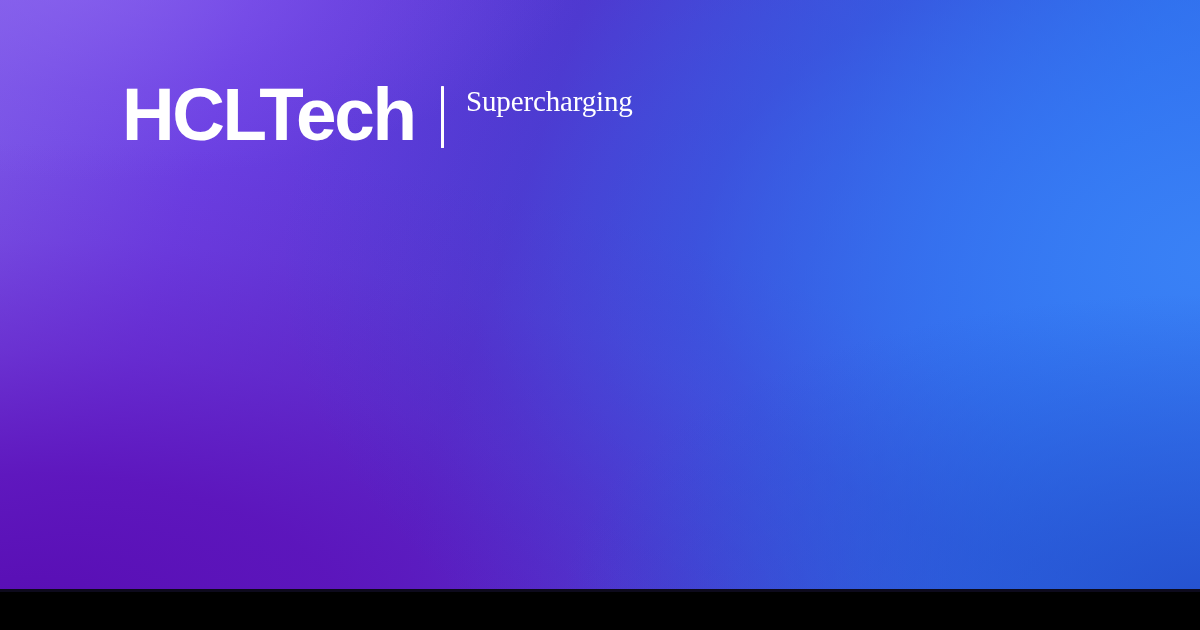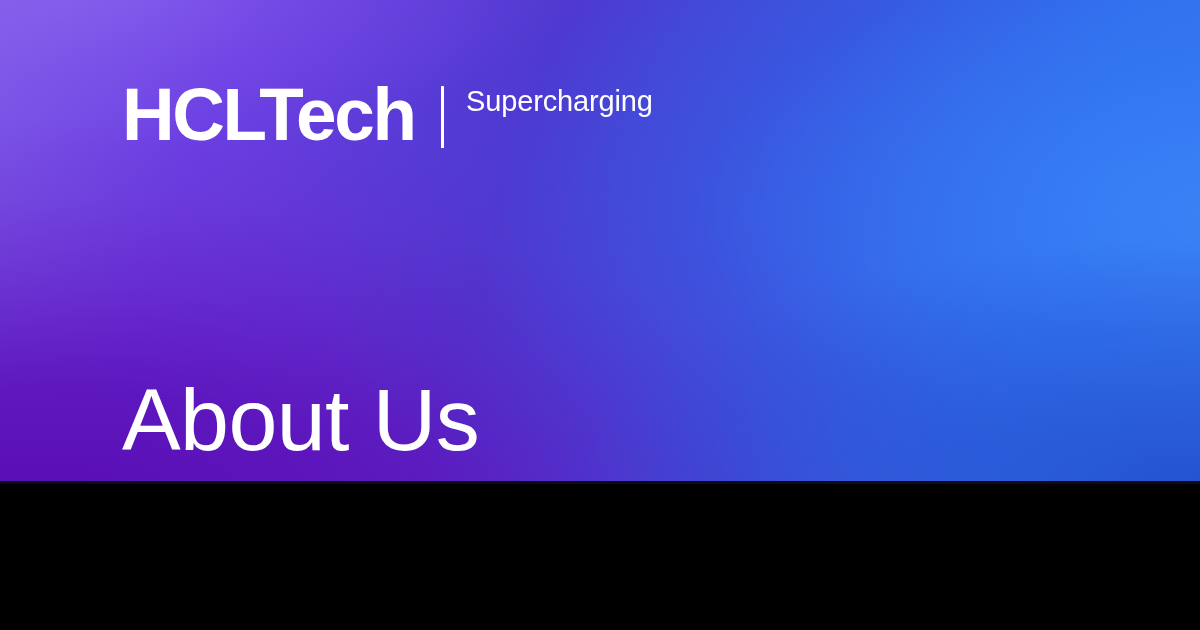--- a/index.html
+++ b/index.html
@@ -6,21 +6,21 @@
   html, body {
     margin: 0;
     padding: 0;
     background: #000;
   }
 
   
   .stage {
     position: relative;
     width: 1200px;
-    height: 484px;
+    height: 592px;
     overflow: hidden;
     font-family: "Liberation Sans", "DejaVu Sans", sans-serif;
     -webkit-font-smoothing: antialiased;
   }
 
   
   .bg-base {
     position: absolute;
     inset: 0;
     background: linear-gradient(108deg,
@@ -108,21 +108,21 @@
     background: #ffffff;
     margin-left: 22px;
     margin-right: 22px;
     margin-top: 2px;
     flex: 0 0 auto;
     border-radius: 0.5px;
   }
 
   .tagline {
     color: #ffffff;
-    font-family: Liberation Sans, sans-serif;
+    font-family: Liberation Serif, serif;
     font-size: 29px;
     font-weight: 300;
     line-height: 33px;
     letter-spacing: -0.15px;
     white-space: nowrap;
     padding-top: 1px;
   }
   .tagline-line {
     display: block;
     position: relative;
@@ -161,17 +161,16 @@
   <div class="logo-lockup">
     <div class="wordmark">HCLTech</div>
 
     <div class="logo-divider"></div>
 
     <div class="tagline">
       <span class="tagline-line">Supercharging</span>
     </div>
   </div>
 
-  <h1 class="headline">About Us</h1>
 
   <div class="bg-footer-band"></div>
 
 </div>
 
 </body></html>

